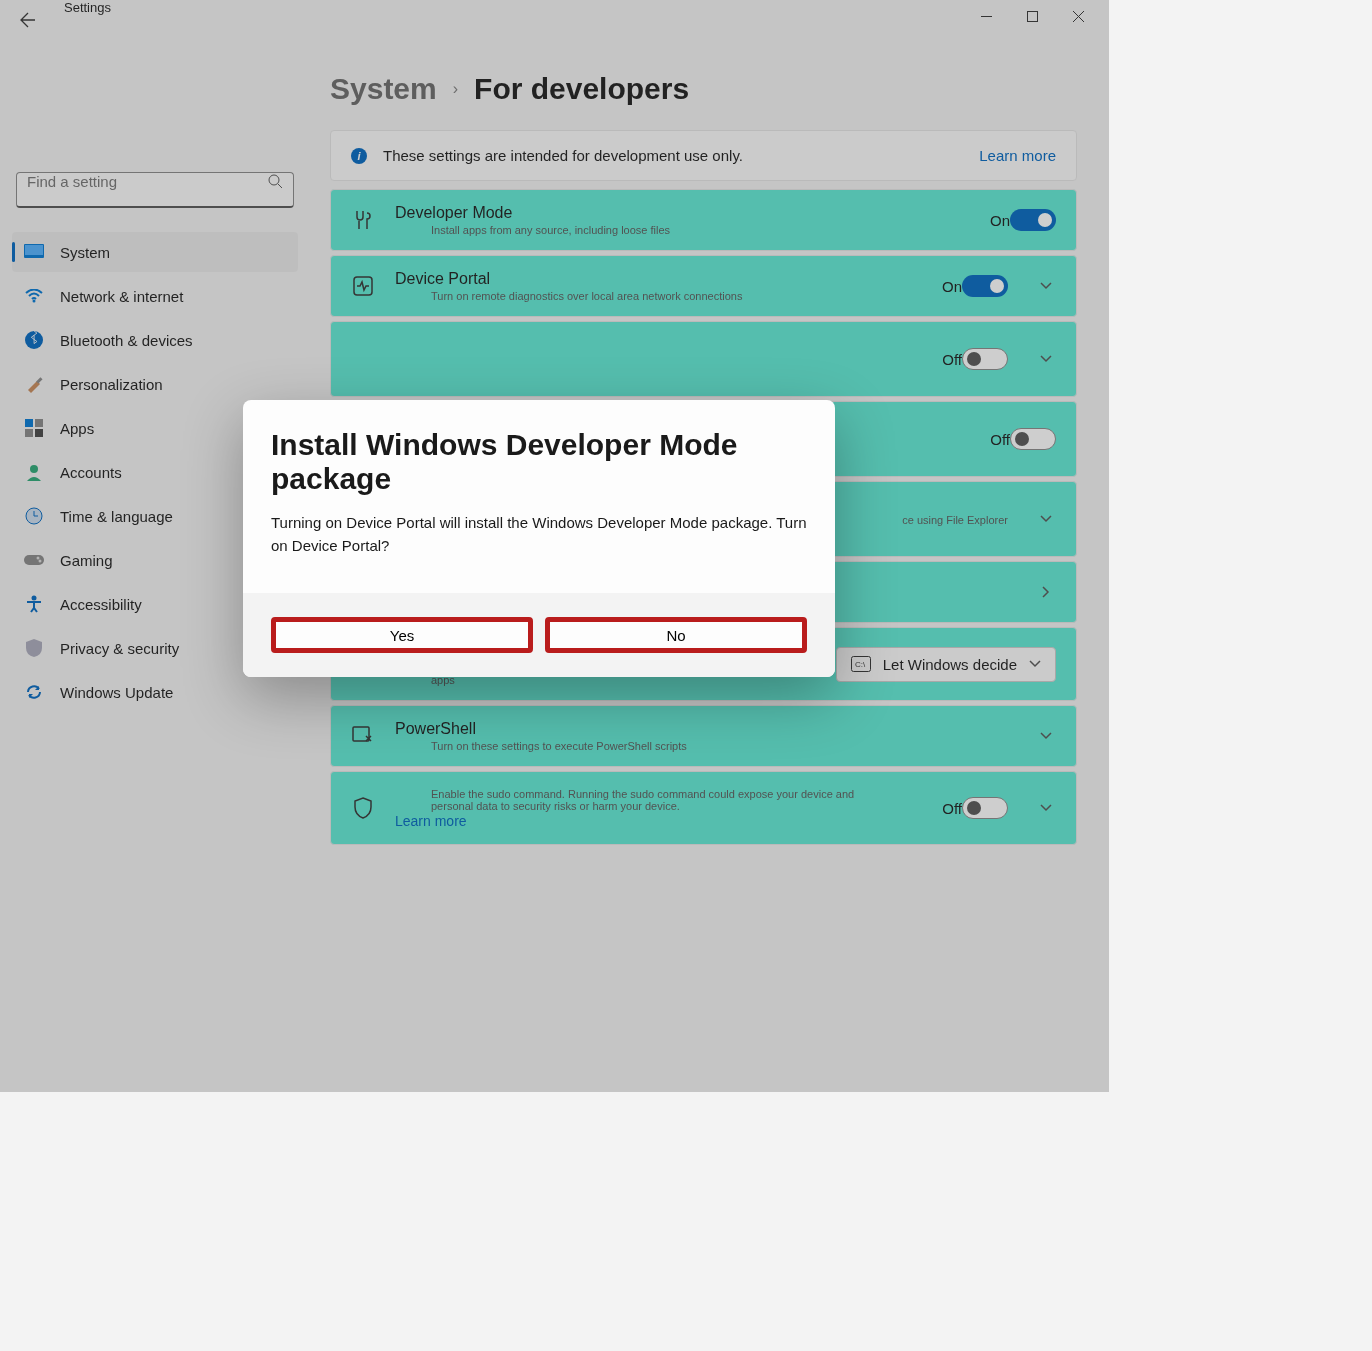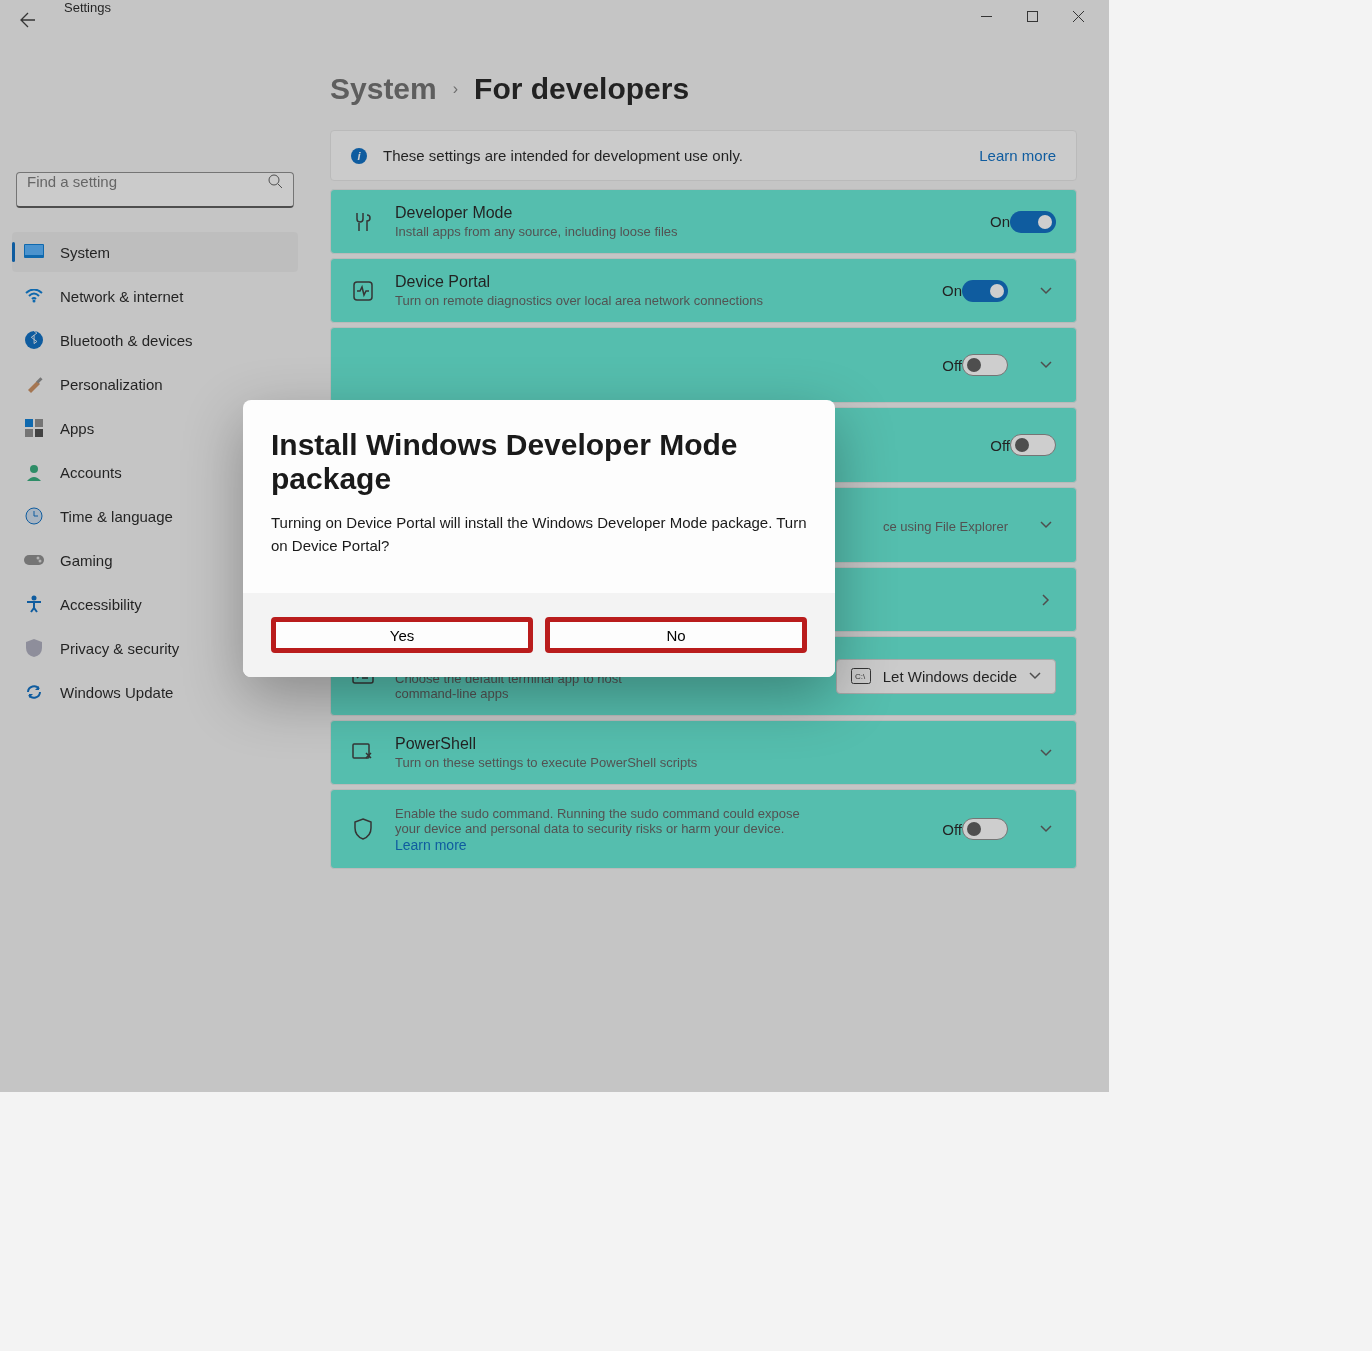--- a/index.html
+++ b/index.html
@@ -151,21 +151,21 @@
       gap: 20px;
       margin-bottom: 4px;
     }
     .card-icon {
       width: 24px; height: 24px;
       display: flex; align-items: center; justify-content: center;
       flex-shrink: 0;
     }
     .card-text { flex: 1; }
     .card-title { font-size: 16px; }
-    .card-desc { font-size: 13px; color: #5a5a5a; margin-top: 2px; max-width: 430px; }
+    .card-desc { font-size: 11px; color: #5a5a5a; margin-top: 2px; max-width: 430px; margin-left: 36px; }
     .toggle-group { display: flex; align-items: center; }
     .toggle-label { font-size: 15px; }
     .toggle {
       width: 46px; height: 22px;
       border-radius: 11px;
       position: relative;
       cursor: pointer;
     }
     .toggle.on { background: #0067c0; }
     .toggle.off { background: #fff; border: 1px solid #888; }

